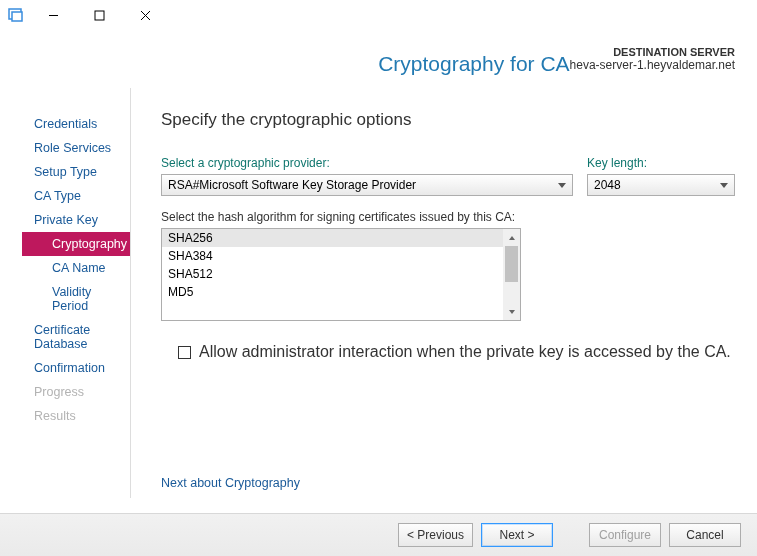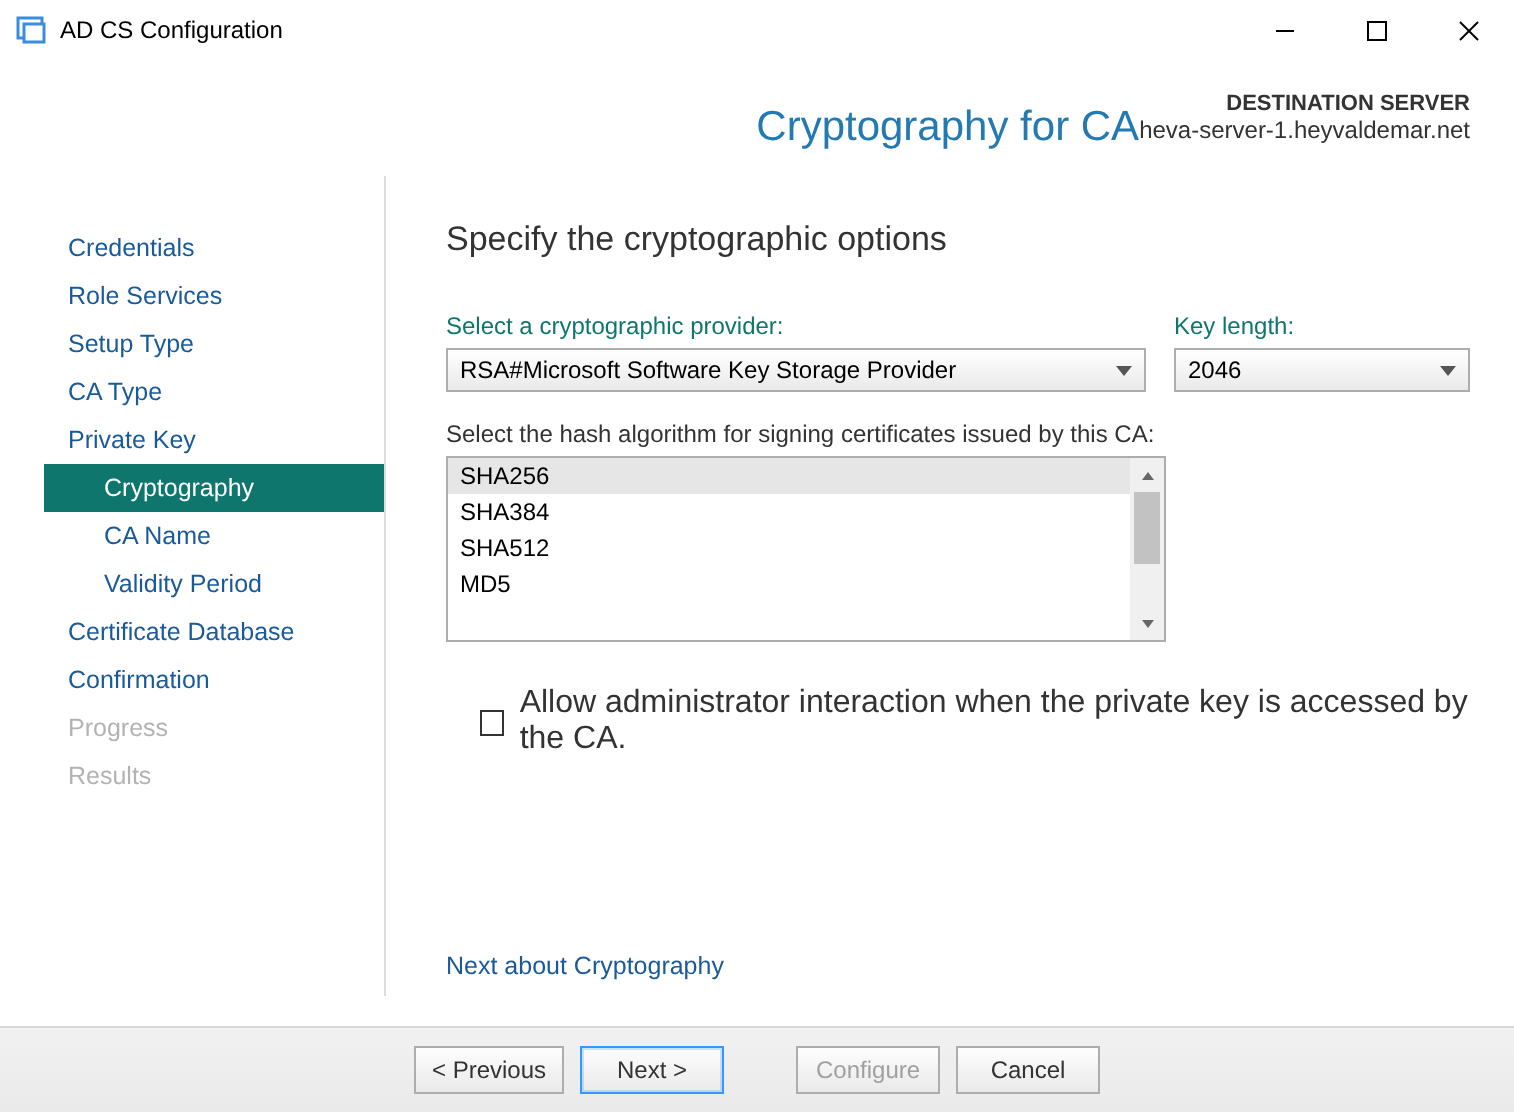--- a/index.html
+++ b/index.html
@@ -16,66 +16,65 @@
   .page-title { font-size: 21px; font-weight: 300; color: #237ab2; }
   .dest-block { text-align: right; margin-top: -6px; }
   .dest-label { font-size: 11px; font-weight: 700; color: #333; }
   .dest-value { font-size: 12px; color: #333; }
 
   .body-area { display: flex; padding: 0 22px 0 22px; height: 410px; }
 
   .sidebar { width: 180px; padding-top: 24px; border-right: 1px solid #ddd; }
   .side-item { font-size: 12.5px; color: #1a5a99; padding: 5px 2px 5px 12px; cursor: pointer; }
   .side-item.sub { padding-left: 30px; }
-  .side-item.selected { background: #0f766e; color: #fff; padding-left: 30px; }
+  .side-item.selected { background: #be185d; color: #fff; padding-left: 30px; }
   .side-item.disabled { color: #b3b3b3; cursor: default; }
 
   .main { flex: 1; padding: 22px 0 0 30px; position: relative; }
   .main-heading { font-size: 17px; font-weight: 400; color: #333; margin-bottom: 26px; }
 
   .field-row { display: flex; gap: 14px; margin-bottom: 14px; }
   .field-col { display: flex; flex-direction: column; }
   .field-label { font-size: 12px; color: #0f766e; margin-bottom: 4px; }
   .select { height: 22px; border: 1px solid #adadad; background: linear-gradient(#fff,#e9e9e9); font-size: 12px; padding: 0 20px 0 6px; position: relative; display: flex; align-items: center; }
   .select::after { content: ""; position: absolute; right: 6px; top: 8px; border-left: 4px solid transparent; border-right: 4px solid transparent; border-top: 5px solid #555; }
-  .provider { width: 350px; }
+  .provider { width: 412px; }
   .keylen { width: 148px; }
 
   .hash-label { font-size: 12px; color: #333; margin-bottom: 4px; margin-top: 4px; }
   .listbox { width: 360px; height: 93px; border: 1px solid #adadad; position: relative; background: #fff; overflow: hidden; }
   .list-inner { height: 100%; overflow: hidden; }
   .list-item { font-size: 12px; padding: 2px 6px; cursor: pointer; }
   .list-item.selected { background: #e6e6e6; }
   .scrollbar { position: absolute; right: 0; top: 0; width: 17px; height: 100%; background: #f0f0f0; }
   .sb-btn { height: 17px; display: flex; align-items: center; justify-content: center; background: #f0f0f0; }
   .sb-btn svg { width: 8px; height: 8px; }
   .sb-thumb { position: absolute; top: 17px; left: 2px; width: 13px; height: 36px; background: #c2c2c2; }
 
   .checkbox-row { display: flex; align-items: center; margin-top: 22px; font-size: 16px; color: #333; padding-left: 17px; }
   .checkbox-box { width: 13px; height: 13px; border: 1px solid #333; margin-right: 8px; background: #fff; }
 
   .more-link { position: absolute; bottom: 8px; left: 30px; font-size: 12.5px; color: #1a5a99; cursor: pointer; }
 
-  .footer { position: absolute; left: 0; right: 0; bottom: 0; height: 43px; background: linear-gradient(#f1f1f1,#eaeaea); border-top: 1px solid #d8d8d8; display: flex; align-items: center; justify-content: center; padding: 16px 16px; gap: 8px; }
+  .footer { position: absolute; left: 0; right: 0; bottom: 0; height: 43px; background: linear-gradient(#f1f1f1,#eaeaea); border-top: 1px solid #d8d8d8; display: flex; align-items: center; justify-content: flex-end; padding: 16px 16px; gap: 8px; }
   .footer .gap { width: 20px; }
   .btn { min-width: 72px; height: 24px; border: 1px solid #adadad; background: linear-gradient(#fdfdfd,#e9e9e9); font-size: 12px; color: #333; cursor: pointer; padding: 0 8px; }
   .btn.default { border-color: #3399ff; box-shadow: 0 0 0 1px rgba(51,153,255,.25) inset; }
   .btn:disabled, .btn.disabled { color: #a0a0a0; cursor: default; }
 </style>
 </head>
 <body>
 
 <div class="titlebar">
   <span class="titlebar-icon">
     <svg viewBox="0 0 16 16">
         <rect x="1" y="2" width="12" height="10" fill="none" stroke="#3a8dde" stroke-width="1.5"></rect>
         <rect x="4" y="5" width="10" height="9" fill="#fff" stroke="#3a8dde" stroke-width="1.5"></rect>
       </svg>
   </span>
-  <span class="titlebar-text">AD CS Configuration</span>
   <div class="titlebar-buttons">
     <div class="titlebar-btn">
       <svg viewBox="0 0 11 11">
           <line x1="1" y1="5.5" x2="10" y2="5.5" stroke="#000" stroke-width="1"></line>
         </svg>
     </div>
     <div class="titlebar-btn">
       <svg viewBox="0 0 11 11">
           <rect x="1" y="1" width="9" height="9" fill="none" stroke="#000" stroke-width="1"></rect>
         </svg>
@@ -120,21 +119,21 @@
     <div class="field-row">
       <div class="field-col">
         <div class="field-label">Select a cryptographic provider:</div>
         <div class="select provider">
           <span>RSA#Microsoft Software Key Storage Provider</span>
         </div>
       </div>
       <div class="field-col">
         <div class="field-label">Key length:</div>
         <div class="select keylen">
-          <span>2046</span>
+          <span>2048</span>
         </div>
       </div>
     </div>
 
     <div class="hash-label">Select the hash algorithm for signing certificates issued by this CA:</div>
     <div class="listbox">
       <div class="list-inner" id="hashlist">
           <div class="list-item selected">SHA256</div>
           <div class="list-item">SHA384</div>
           <div class="list-item">SHA512</div>

